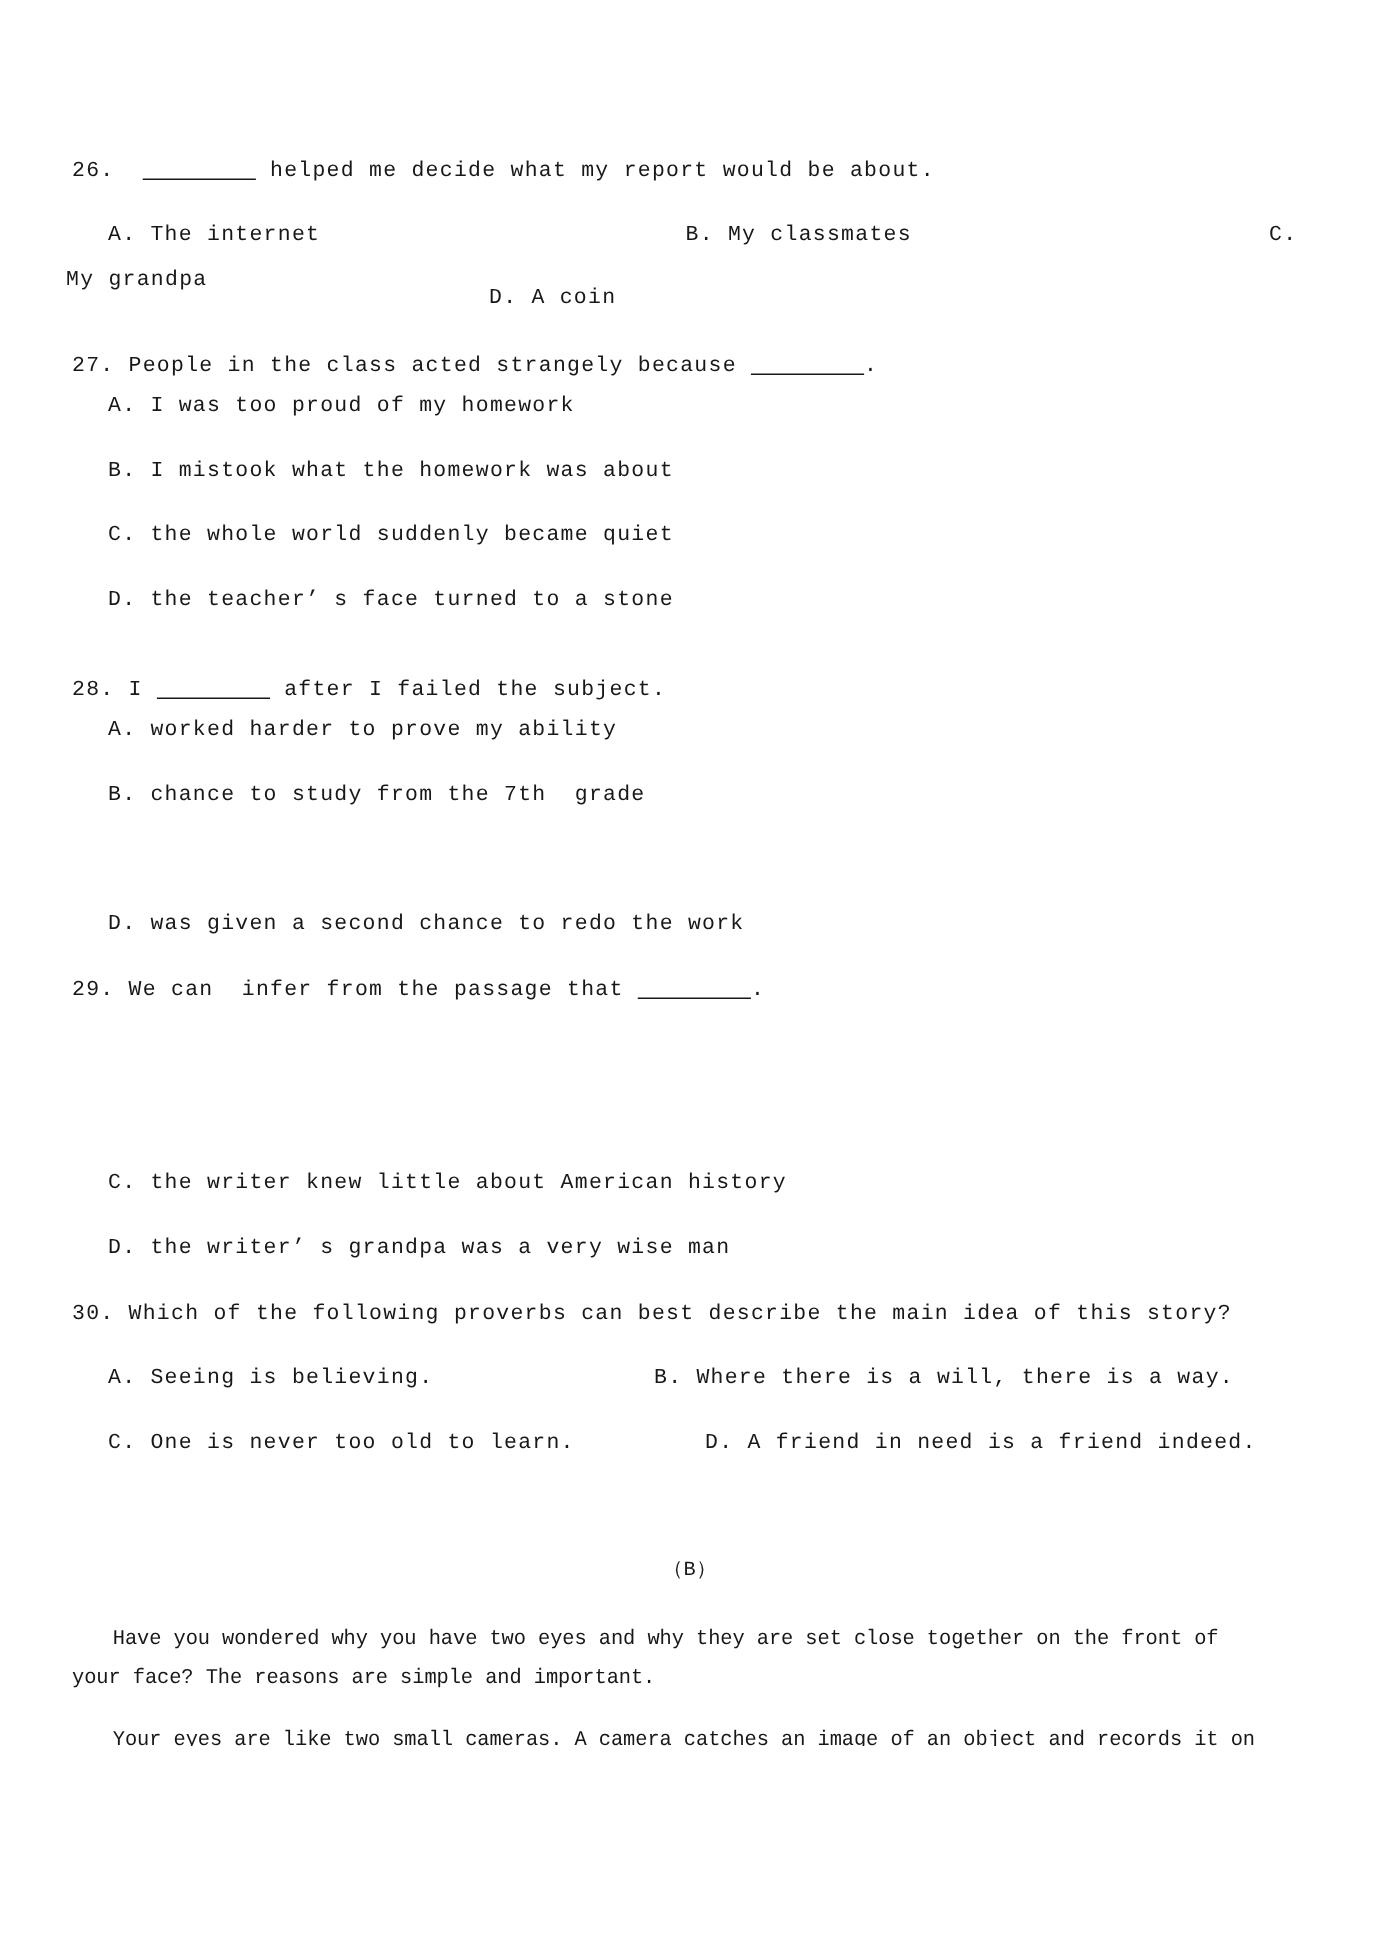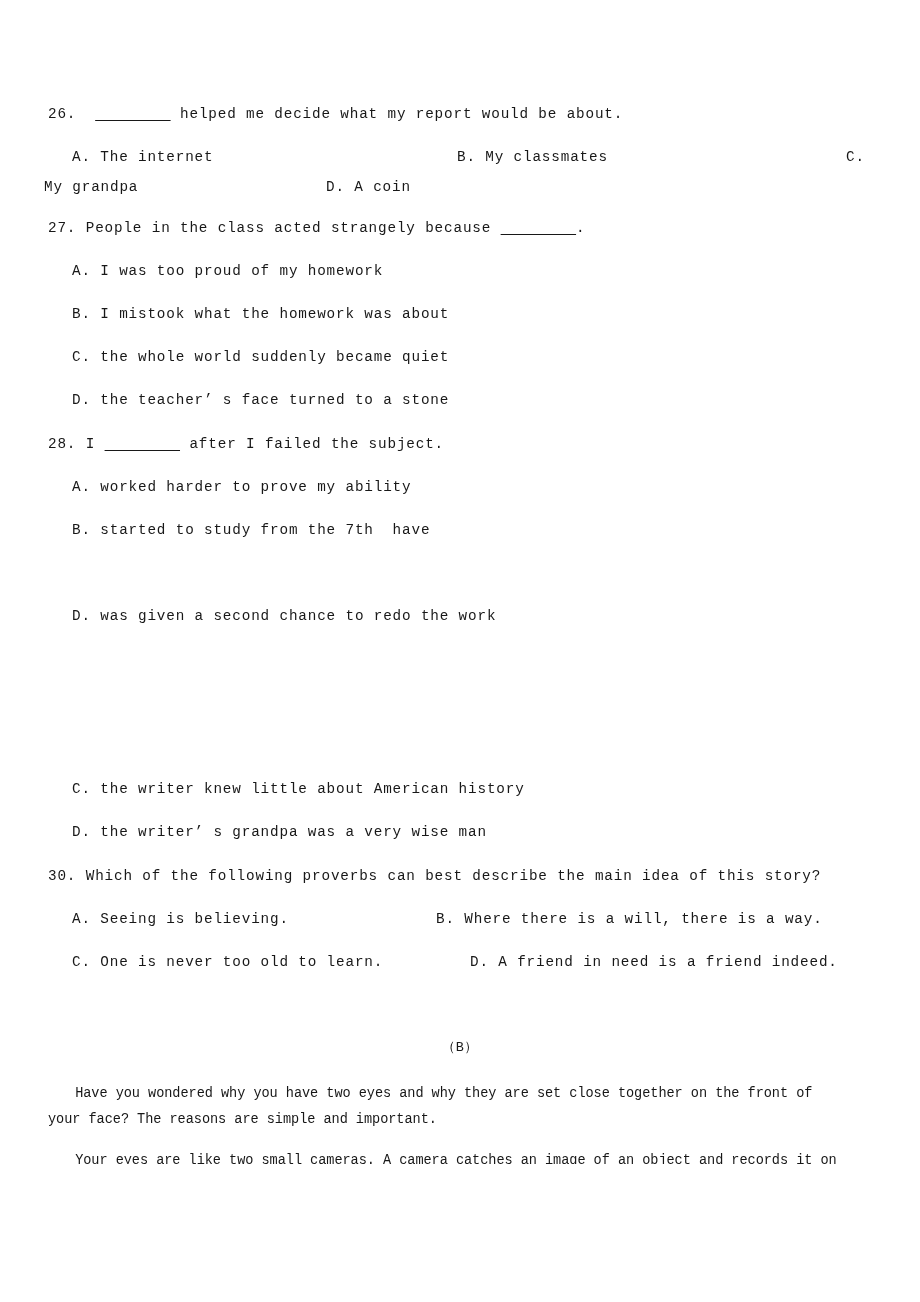--- a/index.html
+++ b/index.html
@@ -79,33 +79,34 @@
 
 <div class="page">
 
   <div class="qline stem" style="top:107px">26.  <span class="blank">        </span> helped me decide what my report would be about.</div>
 
   <div class="qline opt" style="top:150px">A. The internet</div>
   <div class="qline col2-26" style="top:150px">B. My classmates</div>
   <div class="qline col3-26" style="top:150px">C.</div>
 
   <div class="qline opt-wrap" style="top:180px">My grandpa</div>
-  <div class="qline" style="top:180px; left:326px">D. A coin</div>
+  <div class="qline" style="top:192px; left:326px">D. A coin</div>
 
-  <div class="qline stem" style="top:221px">27. People in the class acted strangely because <span class="blank">        </span>.</div>
+  <div class="qline stem" style="top:237px">27. People in the class acted strangely because <span class="blank">        </span>.</div>
   <div class="qline opt" style="top:264px">A. I was too proud of my homework</div>
   <div class="qline opt" style="top:307px">B. I mistook what the homework was about</div>
   <div class="qline opt" style="top:350px">C. the whole world suddenly became quiet</div>
   <div class="qline opt" style="top:393px">D. the teacher’ s face turned to a stone</div>
 
-  <div class="qline stem" style="top:437px">28. I <span class="blank">        </span> after I failed the subject.</div>
+  <div class="qline stem" style="top:453px">28. I <span class="blank">        </span> after I failed the subject.</div>
   <div class="qline opt" style="top:480px">A. worked harder to prove my ability</div>
-  <div class="qline opt" style="top:523px">B. started to study from the 7th  have</div>
+  <div class="qline opt" style="top:523px">B. chance to study from the 7th  grade</div>
   <div class="qline opt" style="top:609px">D. was given a second chance to redo the work</div>
 
+  <div class="qline stem" style="top:653px">29. We can  infer from the passage that <span class="blank">        </span>.</div>
   <div class="qline opt" style="top:782px">C. the writer knew little about American history</div>
   <div class="qline opt" style="top:825px">D. the writer’ s grandpa was a very wise man</div>
 
   <div class="qline stem" style="top:869px">30. Which of the following proverbs can best describe the main idea of this story?</div>
   <div class="qline opt" style="top:912px">A. Seeing is believing.</div>
   <div class="qline col2-30a" style="top:912px">B. Where there is a will, there is a way.</div>
   <div class="qline opt" style="top:955px">C. One is never too old to learn.</div>
   <div class="qline col2-30b" style="top:955px">D. A friend in need is a friend indeed.</div>
 
   <div class="section-label" style="top:1041px">（B）</div>

